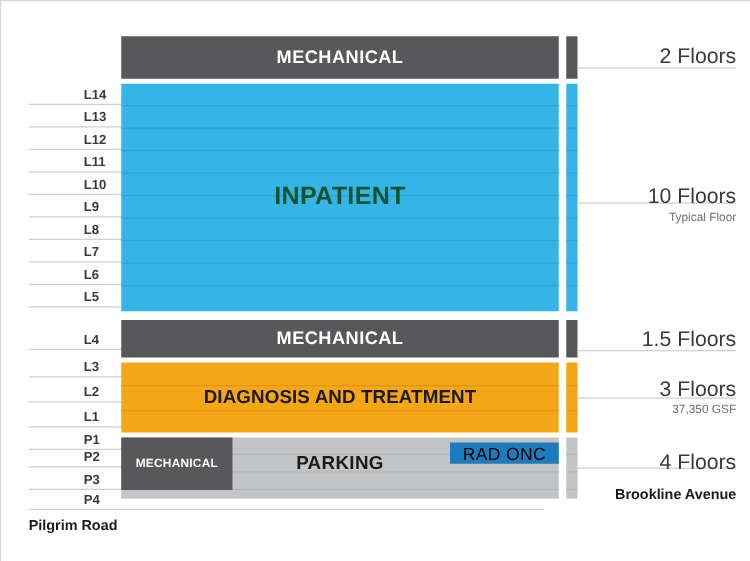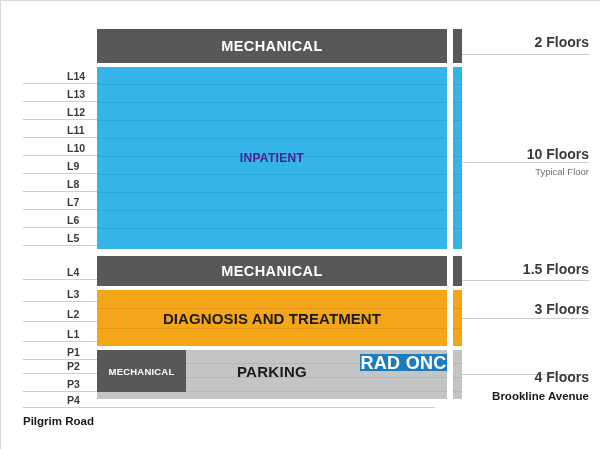--- a/index.html
+++ b/index.html
@@ -31,21 +31,21 @@
   .block-label{
     position:absolute;left:0;right:0;top:50%;
     transform:translateY(-50%);
     text-align:center;
     font-weight:bold;
     white-space:nowrap;
   }
   .mech{background:#58585b;}
   .mech .block-label{color:#ffffff;font-size:14.5px;letter-spacing:.4px;}
   .inpatient{background:#35b4e8;}
-  .inpatient .block-label{color:#4c1d95;font-size:12px;letter-spacing:.3px;text-align:center;}
+  .inpatient .block-label{color:#14532d;font-size:20px;letter-spacing:.3px;text-align:center;}
   .dnt{background:#f5a518;}
   .dnt .block-label{color:#1a1a1a;font-size:15px;letter-spacing:.1px;}
   .parking{background:#c3c4c6;}
   .parking .block-label{color:#1a1a1a;font-size:15px;letter-spacing:.3px;}
 
   
   .strip{position:absolute;box-sizing:border-box;}
 
   
   .divline{position:absolute;left:0;right:0;height:1px;}
@@ -55,27 +55,27 @@
 
   
   .submech{position:absolute;background:#58585b;box-sizing:border-box;}
   .submech span{
     position:absolute;left:0;right:0;top:50%;transform:translateY(-50%);
     text-align:center;color:#fff;font-size:9.5px;font-weight:bold;letter-spacing:.2px;
   }
   .radonc{position:absolute;background:#1d7cbe;box-sizing:border-box;}
   .radonc span{
     position:absolute;left:0;right:0;top:50%;transform:translateY(-50%);
-    text-align:center;color:#ffffff;font-size:18px;font-weight:bold;letter-spacing:.3px;
+    text-align:center;color:#000000;font-size:14px;font-weight:normal;letter-spacing:.3px;
   }
 
   
   .ann{position:absolute;text-align:right;white-space:nowrap;}
   .ann-main{
-    font-size:14px;font-weight:bold;color:#3a3a3a;line-height:1.25;
+    font-size:17px;font-weight:normal;color:#3a3a3a;line-height:1.25;
   }
   .ann-sub{
     font-size:9.5px;color:#6e6e6e;line-height:1.3;font-weight:normal;
   }
   .leader{position:absolute;height:1px;background:#cfcfcf;}
 
   
   .street{
     position:absolute;font-size:11.5px;font-weight:bold;color:#1a1a1a;
     white-space:nowrap;
@@ -252,23 +252,24 @@
   </div>
 
   <div class="leader" style="left:461px;top:279px;width:127px;"></div>
   <div class="ann" style="left:448px;top:260px;width:140px;">
     <div class="ann-main">1.5 Floors</div>
   </div>
 
   <div class="leader" style="left:461px;top:317px;width:127px;"></div>
   <div class="ann" style="left:448px;top:300px;width:140px;">
     <div class="ann-main">3 Floors</div>
+    <div class="ann-sub">37,350 GSF</div>
   </div>
 
   <div class="leader" style="left:461px;top:373px;width:127px;"></div>
-  <div class="ann" style="left:448px;top:368px;width:140px;">
+  <div class="ann" style="left:448px;top:358px;width:140px;">
     <div class="ann-main">4 Floors</div>
   </div>
 
   <div class="street" style="right:12px;top:389px;">Brookline Avenue</div>
   <div class="street" style="left:22px;top:414px;">Pilgrim Road</div>
 
 </div>
 
 </body></html>

